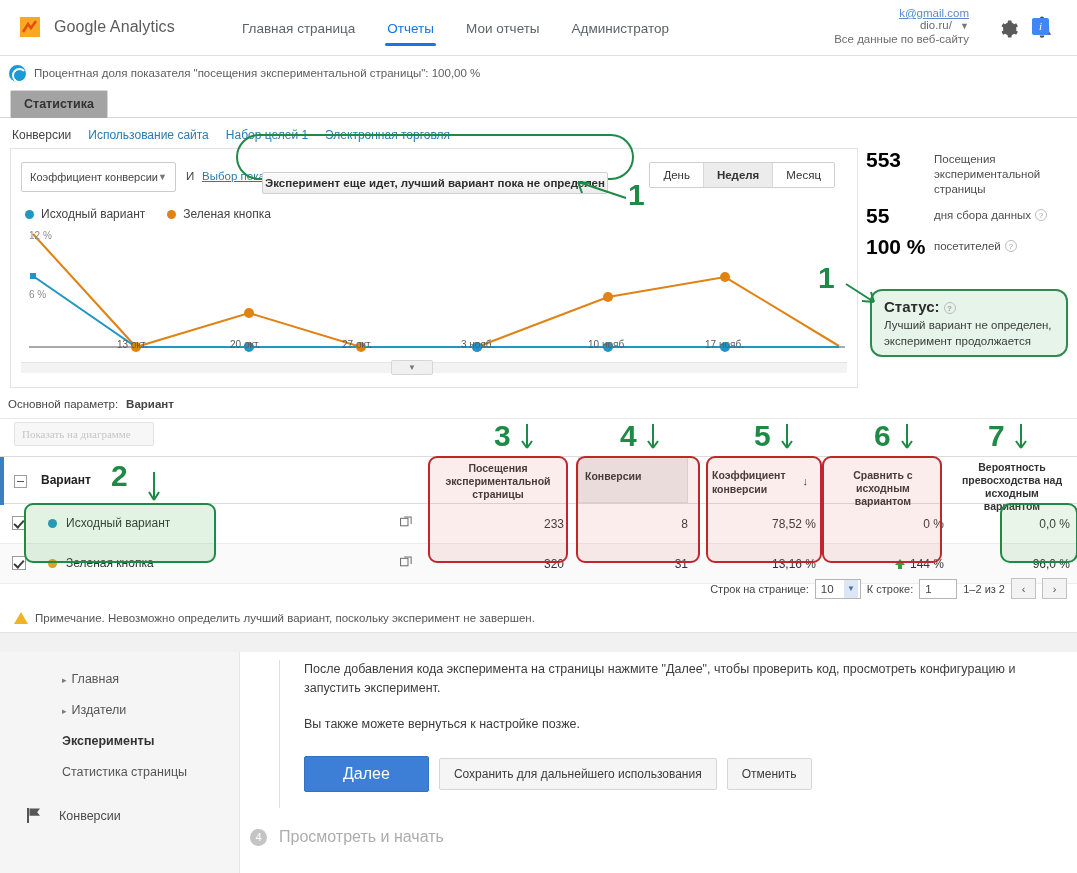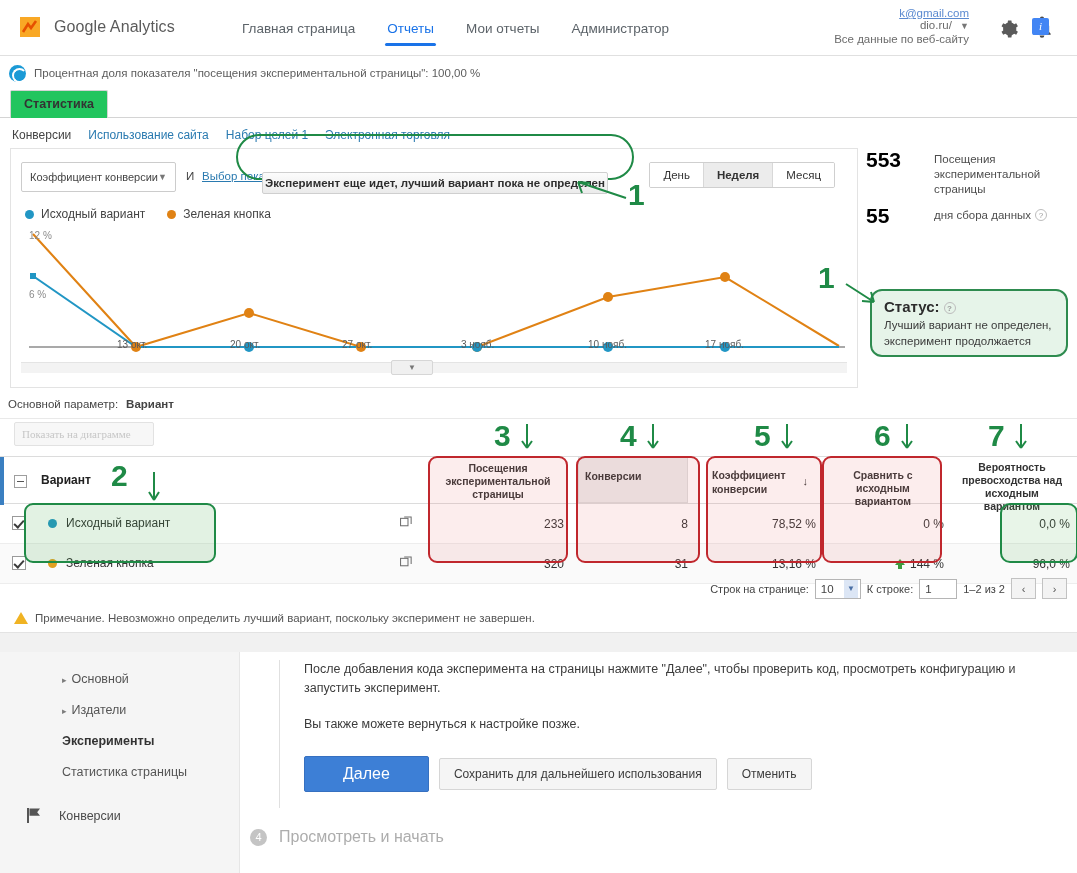--- a/index.html
+++ b/index.html
@@ -61,21 +61,21 @@
   .notice-ico::after {
     content:""; position:absolute; left:3px; top:3px; width:11px; height:11px;
     border:2px solid #fff; border-radius:50%; border-right-color:transparent;
   }
   .notice-txt { font-size:11.5px; color:#5d5d5d; }
 
   
   .tabstrip { position:absolute; left:0; top:90px; width:1077px; height:28px; }
   .tab-stat {
     position:absolute; left:10px; top:0; padding:6px 13px 7px;
-    border:1px solid #d4d4d4; border-bottom:none; background:#22c55e;
+    border:1px solid #d4d4d4; border-bottom:none; background:#a3a3a3;
     font-size:12.5px; font-weight:bold; color:#333; border-radius:2px 2px 0 0;
   }
   .tab-underline { position:absolute; left:0; top:27px; width:1077px; height:1px; background:#d4d4d4; }
 
   
   .subnav { position:absolute; left:12px; top:128px; display:flex; gap:17px; align-items:center; }
   .subnav a { font-size:12px; color:#2a7ab0; text-decoration:none; white-space:nowrap; }
   .subnav a.first { color:#444; }
 
   
@@ -367,20 +367,26 @@
     <div class="rrow">
       <div class="rnum">553</div>
       <div class="rlab">Посещения экспериментальной страницы</div>
     </div>
     <div class="rrow">
       <div class="rnum">55</div>
       <div class="rlab">
         <span>дня сбора данных</span><span class="qm">?</span>
       </div>
     </div>
+    <div class="rrow">
+      <div class="rnum">100 %</div>
+      <div class="rlab">
+        <span>посетителей</span><span class="qm">?</span>
+      </div>
+    </div>
   </div>
 
   <div class="status-card">
     <div class="st-t">
       <span>Статус:</span><span class="qm">?</span>
     </div>
     <div class="st-b">Лучший вариант не определен, эксперимент продолжается</div>
   </div>
 
   <div class="primdim">
@@ -464,21 +470,21 @@
 
   <div class="warnrow">
     <span class="warn-ico"></span>
     <span class="warn-txt">Примечание. Невозможно определить лучший вариант, поскольку эксперимент не завершен.</span>
   </div>
   <div class="greyband"></div>
 
   <div class="bottom">
     <div class="lsidebar">
       <div class="sb-item" style="top:20px;">
-        <span class="tri">▸</span><span>Основной</span>
+        <span class="tri">▸</span><span>Главная</span>
       </div>
       <div class="sb-item" style="top:51px;">
         <span class="tri">▸</span><span>Издатели</span>
       </div>
       <div class="sb-item bold" style="top:82px;">Эксперименты</div>
       <div class="sb-item" style="top:113px;">Статистика страницы</div>
       <div class="sb-conv">
         <svg width="17" height="17" viewBox="0 0 17 17">
           <path d="M2 1 V16" stroke="#555" stroke-width="2"></path>
           <path d="M3.5 1.6 H14 L11.2 5.2 L14 8.8 H3.5 Z" fill="#555"></path>

